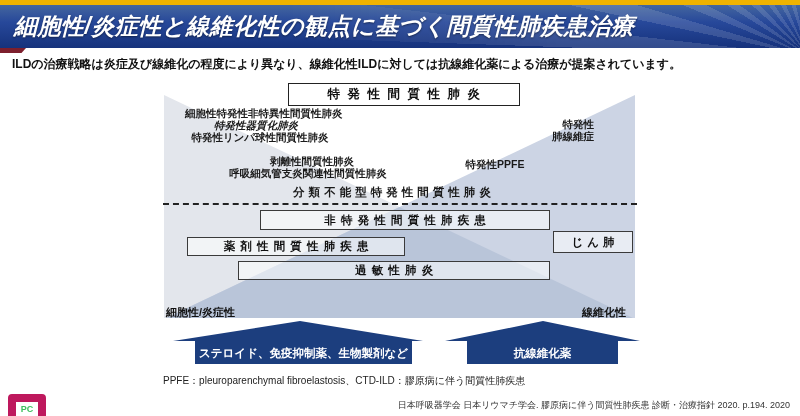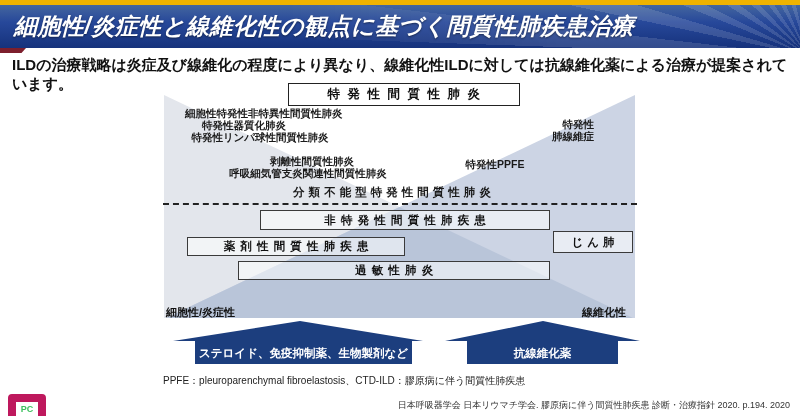--- a/index.html
+++ b/index.html
@@ -13,21 +13,21 @@
     background:linear-gradient(180deg,#44669f 0%,#27489a 40%,#16327c 100%);font-style:italic;}
   .header .rays{position:absolute;inset:0;
     background:repeating-conic-gradient(from 182deg at 101% 118%,rgba(255,255,255,0.13) 0deg 4.5deg,rgba(255,255,255,0) 4.5deg 10deg);
     -webkit-mask-image:linear-gradient(to left,#000 0%,#000 30%,transparent 65%);
             mask-image:linear-gradient(to left,#000 0%,#000 30%,transparent 65%);}
   .header .title{position:absolute;left:14px;top:0;height:43px;line-height:43px;
     font-size:23px;font-weight:bold;color:#ffffff;letter-spacing:0.5px;white-space:nowrap;
     text-shadow:0 1px 2px rgba(0,0,0,0.45);}
   .red-accent{position:absolute;left:0;top:48px;width:26px;height:5px;background:#7d1f2d;
     transform:skewX(-42deg);transform-origin:left top;}
-  .subtitle{position:absolute;left:12px;top:56px;width:776px;font-size:15px;font-weight:bold;color:#111;}
+  .subtitle{position:absolute;left:12px;top:56px;width:776px;font-size:12px;font-weight:bold;color:#111;}
   
   .bg-svg{position:absolute;left:0;top:0;width:800px;height:416px;}
   .dashed-line{position:absolute;left:163px;top:203px;width:474px;height:0;border-top:2px dashed #222;}
   .lbl{position:absolute;font-size:10.5px;font-weight:bold;line-height:1.18;color:#1a1a1a;white-space:nowrap;}
   .lbl.c{text-align:center;}
   .lbl.r{text-align:right;white-space:normal;}
   .dbox{position:absolute;display:flex;align-items:center;justify-content:center;
     background:rgba(255,255,255,0.55);border:1px solid #3a3a3a;
     font-weight:bold;font-size:11.5px;color:#111;white-space:nowrap;}
   .sp{letter-spacing:0.45em;padding-left:0.45em;}
@@ -60,21 +60,21 @@
     <polygon points="399.5,207 633,318 166,318" fill="#b9c5d9"></polygon>
     <polygon points="195,364 195,341 173,341 300,321 423,341 412,341 412,364" fill="#1c3e7e"></polygon>
     <polygon points="467,364 467,341 445,341 543,321 640,341 618,341 618,364" fill="#1c3e7e"></polygon>
   </svg>
 
   <div class="dashed-line"></div>
 
   <div class="dbox topbox" style="left:288px;top:83px;width:222px;height:21px;">特発性間質性肺炎</div>
 
   <div class="lbl c" style="left:185px;top:107px;width:155px;">細胞性特発性非特異性間質性肺炎</div>
-  <div class="lbl c" style="left:184px;top:119px;width:120px;">特発性器質化肺炎</div>
+  <div class="lbl c" style="left:196px;top:119px;width:120px;font-style:italic;">特発性器質化肺炎</div>
   <div class="lbl c" style="left:190px;top:131px;width:140px;">特発性リンパ球性間質性肺炎</div>
   <div class="lbl c" style="left:252px;top:155px;width:120px;">剥離性間質性肺炎</div>
   <div class="lbl c" style="left:228px;top:167px;width:160px;">呼吸細気管支炎関連性間質性肺炎</div>
 
   <div class="lbl r" style="left:520px;top:118px;width:74px;">
     <div>特発性</div>
     <div>肺線維症</div>
   </div>
   <div class="lbl c" style="left:450px;top:158px;width:90px;">特発性PPFE</div>
 

